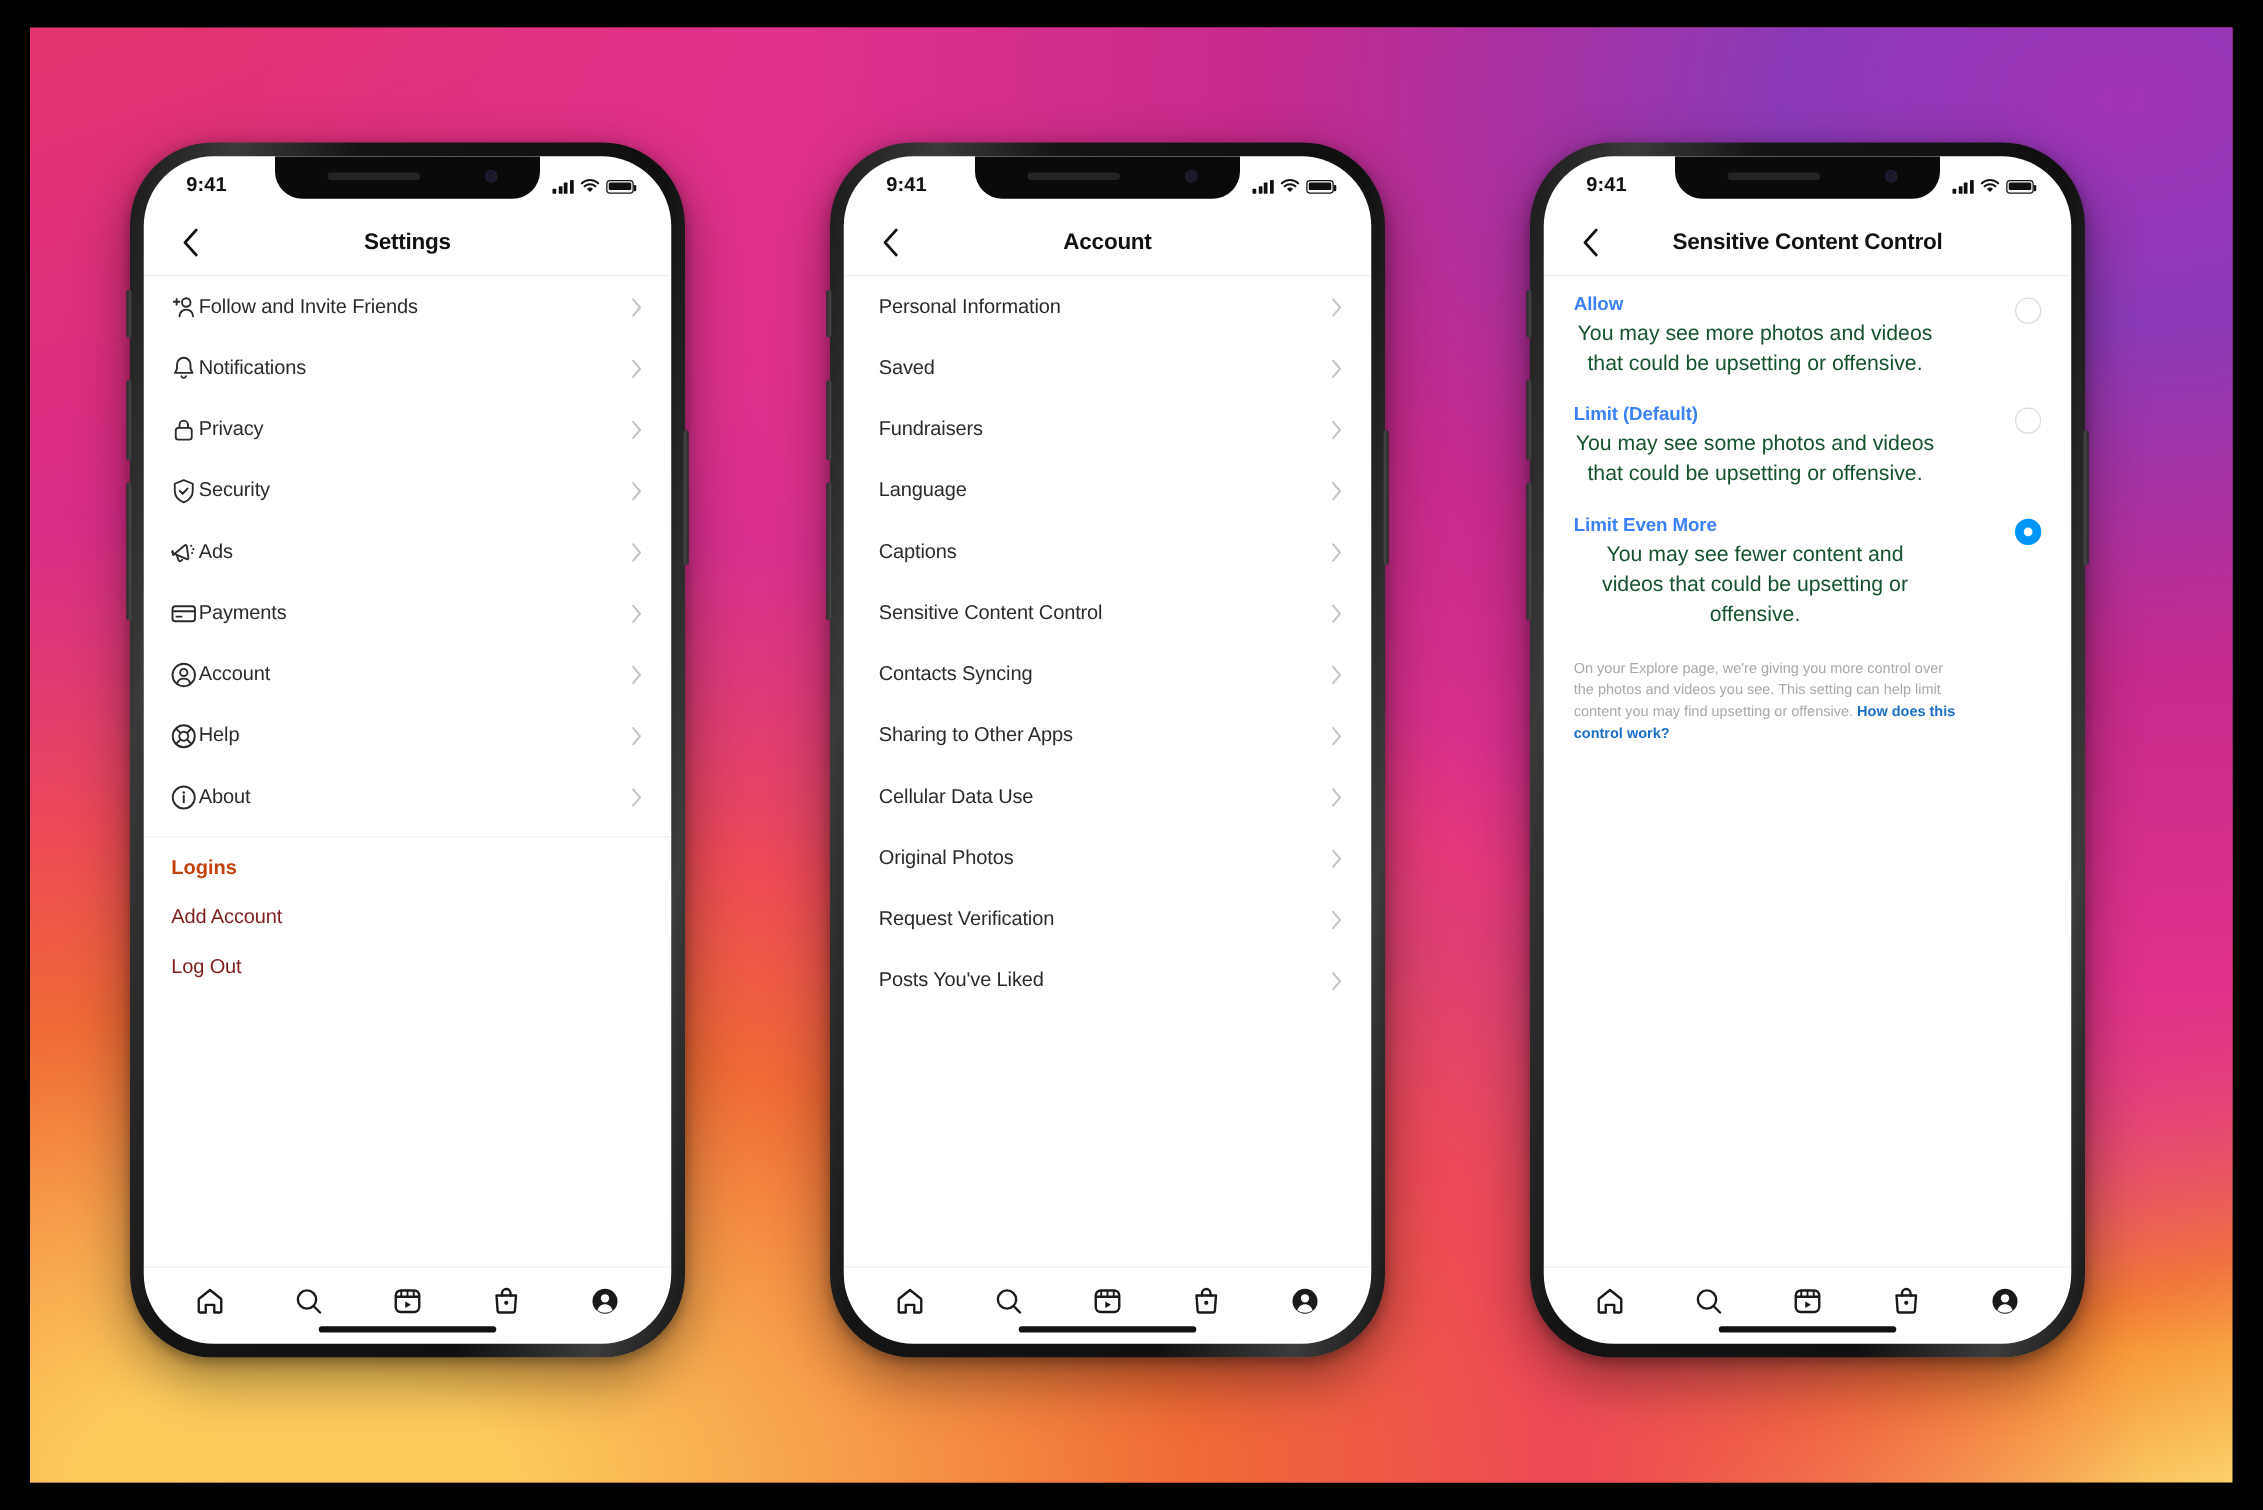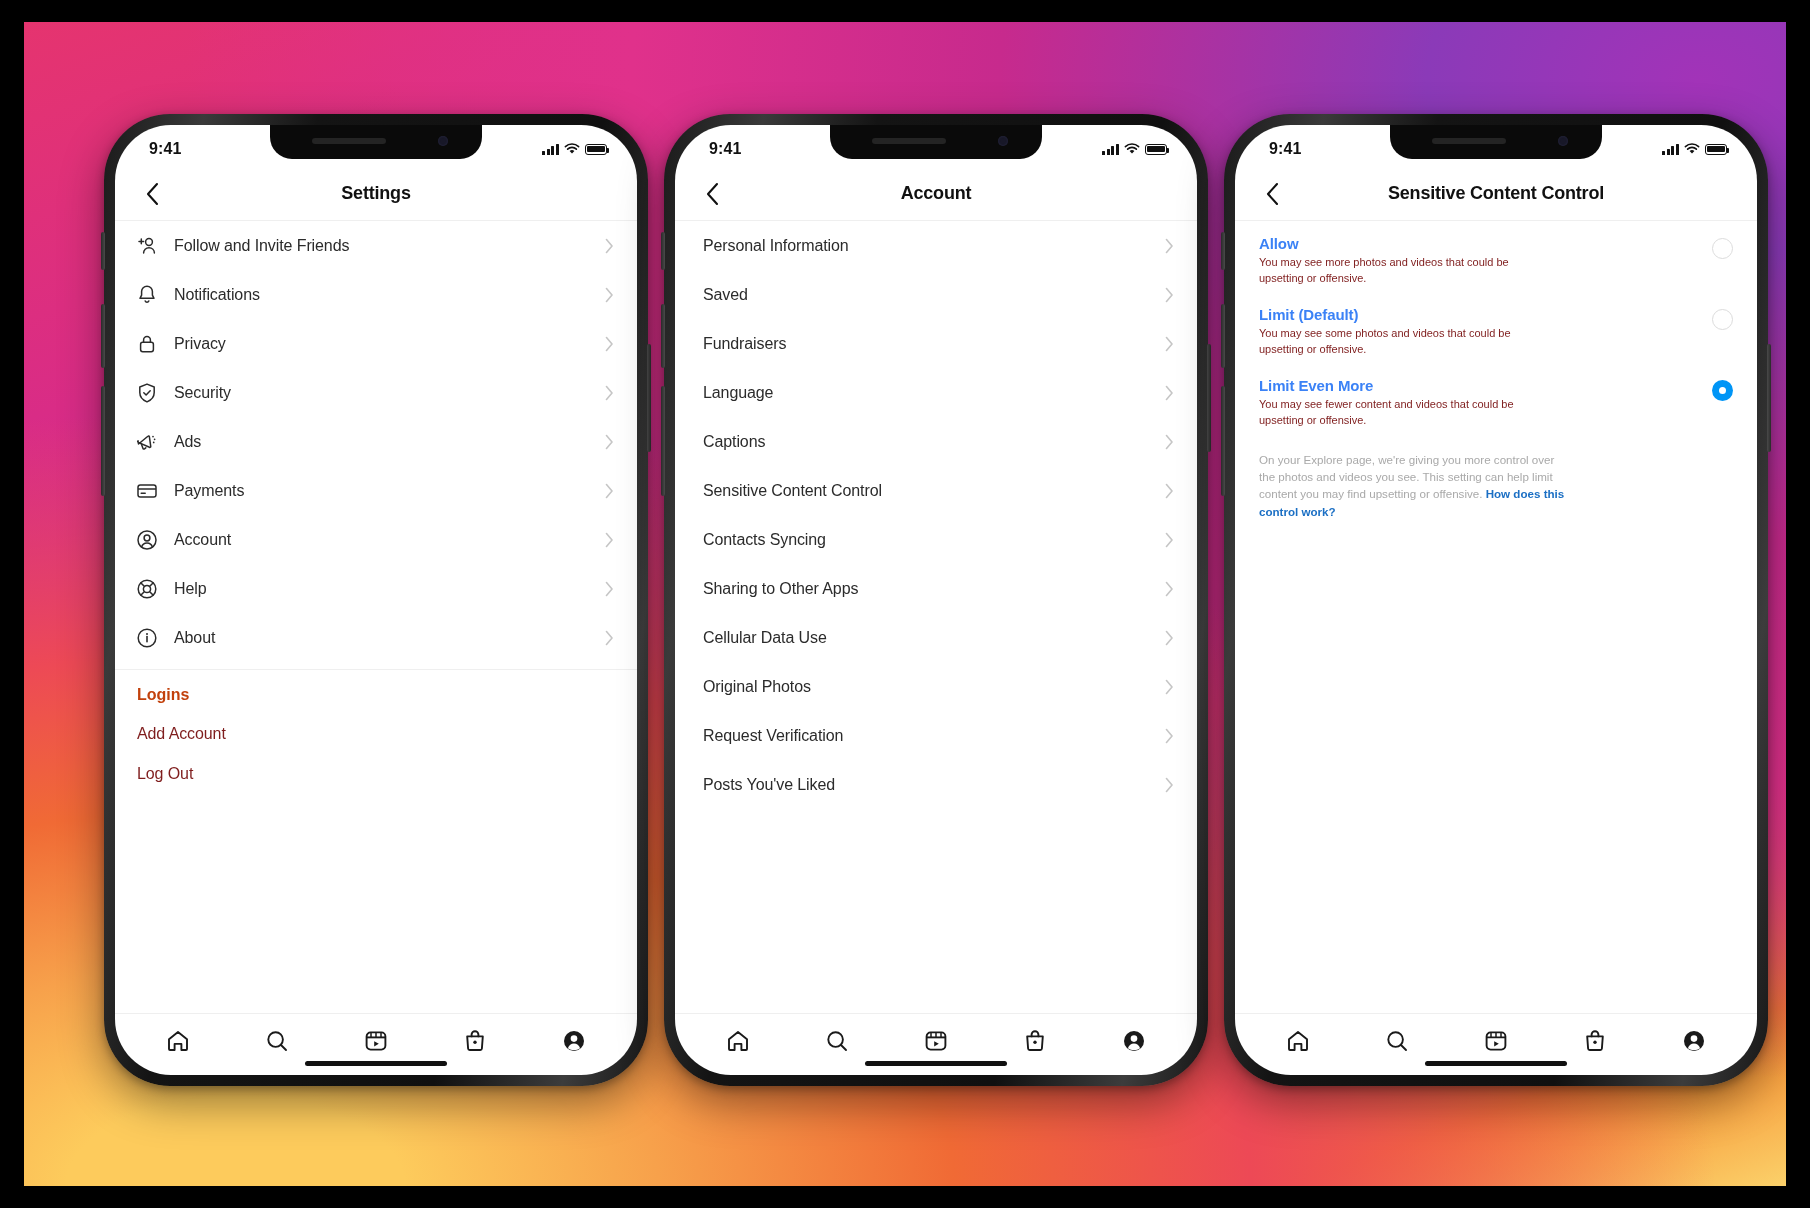--- a/index.html
+++ b/index.html
@@ -15,21 +15,21 @@
     margin-left:0;
     background:
       radial-gradient(ellipse 120% 95% at 12% 100%, #FDCB5C 0%, #FDCB5C 8%, #F7A14B 20%, #F06A35 34%, #ED4956 48%, transparent 70%),
       radial-gradient(ellipse 110% 110% at 95% 5%, #A233B8 0%, #8B3AB8 14%, #C72A8D 36%, #E0318B 55%, transparent 78%),
       linear-gradient(160deg, #E5346F 0%, #D92C86 22%, #C32AA3 44%, #8A3AB9 62%, #E8526B 78%, #F58529 90%, #FBD16A 100%);
     overflow:hidden;
   }
   
   .phone {
     position:absolute;
-    width:544px; height:972px;
+    width:444px; height:972px;
     top:92px;
     border-radius:66px;
     background:linear-gradient(100deg,#1a1a1a 0%,#3a3a3a 14%,#141414 30%,#101010 70%,#3c3c3c 88%,#171717 100%);
     padding:11px;
     box-shadow:0 16px 44px rgba(0,0,0,.42), 0 3px 10px rgba(0,0,0,.3);
   }
   .phone::before, .phone::after {
     content:""; position:absolute; width:4px; border-radius:3px;
     background:linear-gradient(90deg,#2a2a2a,#4a4a4a);
   }
@@ -91,42 +91,42 @@
   }
   .back { width:34px; height:34px; display:flex; align-items:center; justify-content:center; cursor:pointer; }
   .nav-title {
     position:absolute; left:0; right:0; text-align:center;
     font-size:18px; font-weight:700; color:#111; letter-spacing:-.2px;
     pointer-events:none;
   }
   
   .list { flex:1 1 auto; overflow:hidden; }
   .row {
-    display:flex; align-items:center; gap:15px;
+    display:flex; align-items:center; 
     height:49px; padding:0 20px 0 20px; cursor:pointer;
   }
   .row .ricon { width:24px; height:24px; flex:0 0 24px; display:flex; align-items:center; justify-content:center; }
   .row .rlabel { flex:1 1 auto; font-size:16px; color:#2b2b2b; letter-spacing:-.1px; }
   .row .chev { flex:0 0 12px; opacity:.42; display:flex; align-items:center; }
   .row.noicon { padding-left:28px; }
   .divider { height:1px; background:#efefef; margin:7px 0 0 0; }
   .section-title {
     padding:16px 22px 10px 22px; font-size:16px; font-weight:700; color:#c2410c;
   }
   .linkrow {
     padding:11px 22px; font-size:16px; color:#7f1d1d; cursor:pointer; letter-spacing:-.1px;
   }
   
   .opt {
     display:flex; align-items:flex-start; gap:12px;
     padding:14px 24px 6px 24px;
   }
   .opt-text { flex:1 1 auto; }
   .opt-title { font-size:15px; font-weight:700; color:#3b82f6; margin-bottom:3px; letter-spacing:-.1px; }
-  .opt-desc { font-size:11px; line-height:1.42; color:#7f1d1d; max-width:290px; }
+  .opt-desc { font-size:17px; line-height:1.42; color:#14532d; max-width:290px;text-align:center; }
   .radio {
     flex:0 0 21px; width:21px; height:21px; border-radius:50%;
     border:1.6px solid #dcdcdc; margin-top:3px; cursor:pointer;
     background:#fff;
   }
   .radio.sel {
     border:none; background:#0095F6;
     display:flex; align-items:center; justify-content:center;
   }
   .radio.sel::after { content:""; width:7px; height:7px; border-radius:50%; background:#fff; }

